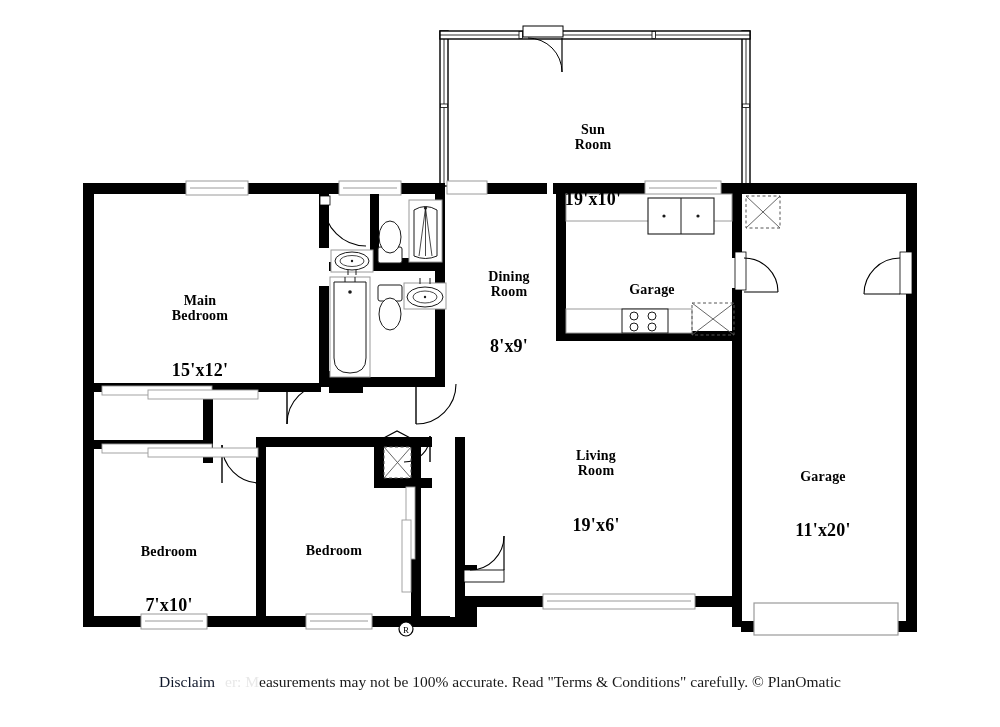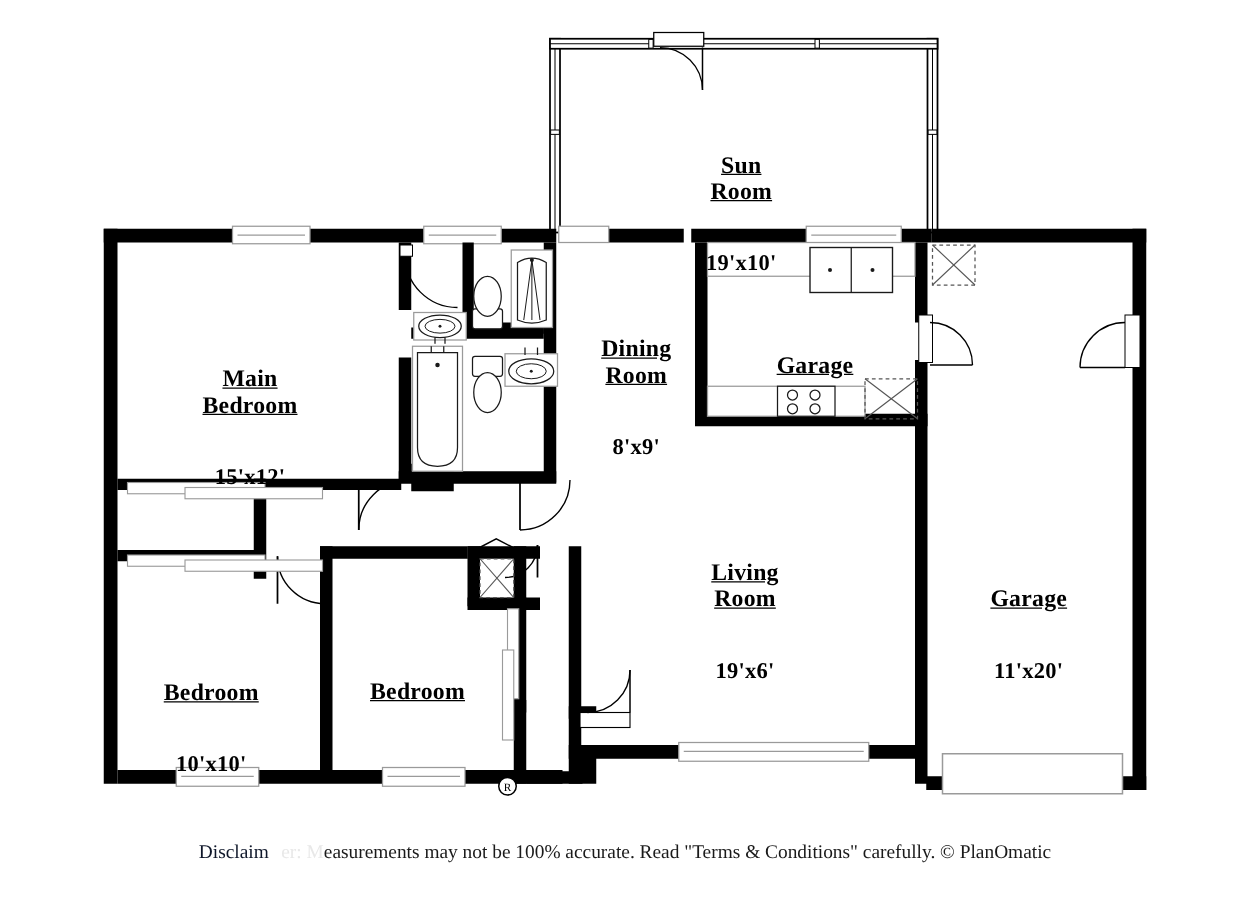--- a/index.html
+++ b/index.html
@@ -30,21 +30,21 @@
     position: absolute;
     text-align: center;
     font-weight: bold;
     color: #000000;
     line-height: 1.12;
     white-space: pre;
     font-family: "Liberation Serif", "DejaVu Serif", serif;
     letter-spacing: 0.2px;
     -webkit-font-smoothing: antialiased;
   }
-  .room-label .rl-name { display: block; font-size: 19px; text-decoration: underline; }
+  .room-label .rl-name { display: block; font-size: 14px; }
   .room-label .rl-dim  { display: block; font-size: 18px; text-align: center; }
   .disclaimer {
     position: absolute;
     left: 0;
     top: 673px;
     width: 1000px;
     text-align: center;
     font-size: 15.5px;
     color: #1a1a1a;
     font-family: "Liberation Serif", "DejaVu Serif", serif;
@@ -370,21 +370,21 @@
     <span class="rl-dim">19'x6'</span>
   </div>
 
   <div class="room-label" style="left:743px; top:433px; width:160px;">
     <span class="rl-name">Garage</span>
     <span class="rl-dim">11'x20'</span>
   </div>
 
   <div class="room-label" style="left:89px; top:508px; width:160px;">
     <span class="rl-name">Bedroom</span>
-    <span class="rl-dim">10'x10'</span>
+    <span class="rl-dim">7'x10'</span>
   </div>
 
   <div class="room-label" style="left:254px; top:507px; width:160px;">
     <span class="rl-name">Bedroom</span>
   </div>
 
   <div class="disclaimer"><span class="d-lead">Disclaim</span><span class="d-faded">er: M</span><span>easurements may not be 100% accurate. Read "Terms &amp; Conditions" carefully. © PlanOmatic</span></div>
 
 </div>
 

